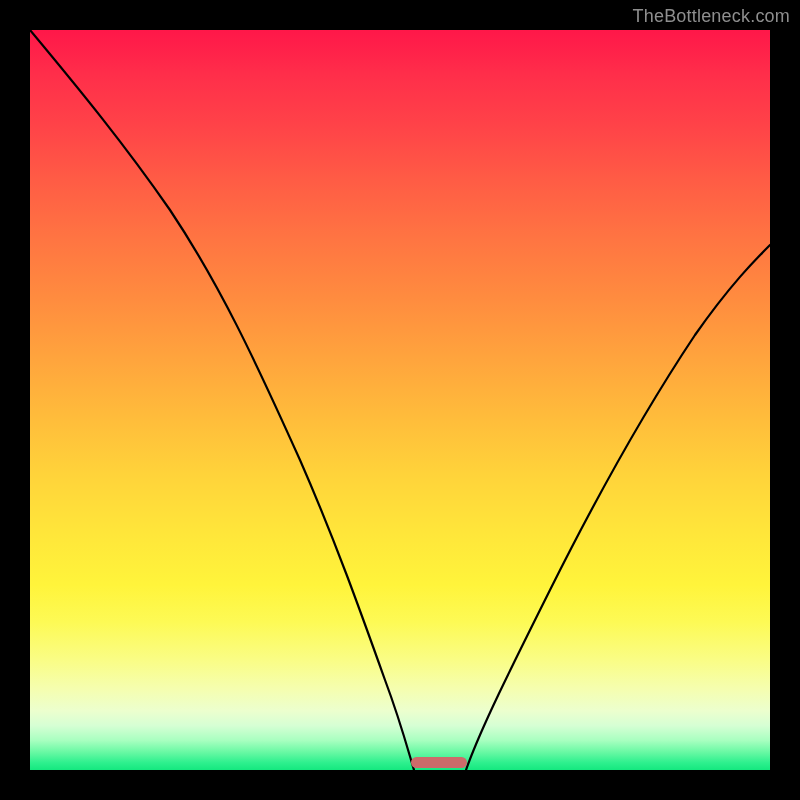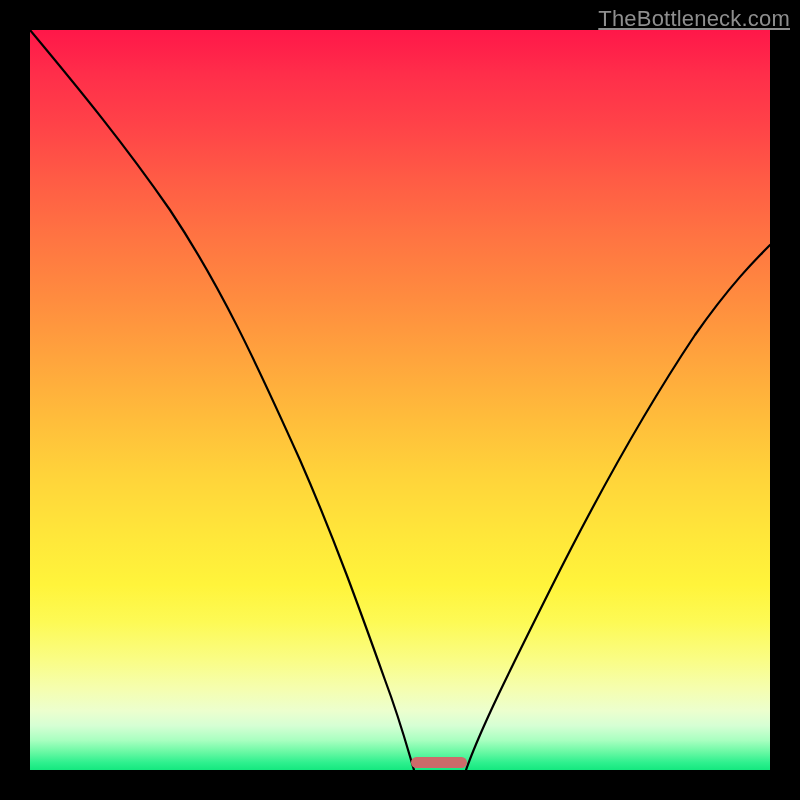--- a/index.html
+++ b/index.html
@@ -74,24 +74,23 @@
   .opt-marker {
     position: absolute;
     background: #cc6b6a;
     border-radius: 6px;
   }
   .watermark {
     position: absolute;
     top: 6px;
     right: 10px;
     color: #8e8e8e;
-    font-size: 22px;
+    font-size: 18px;
     letter-spacing: 0.2px;
     user-select: none;
-    text-decoration: underline;
   }
 </style>
 </head>
 <body>
 
 <div class="frame">
 
   <div class="plot-area">
     <div class="gradient-bg"></div>
 

